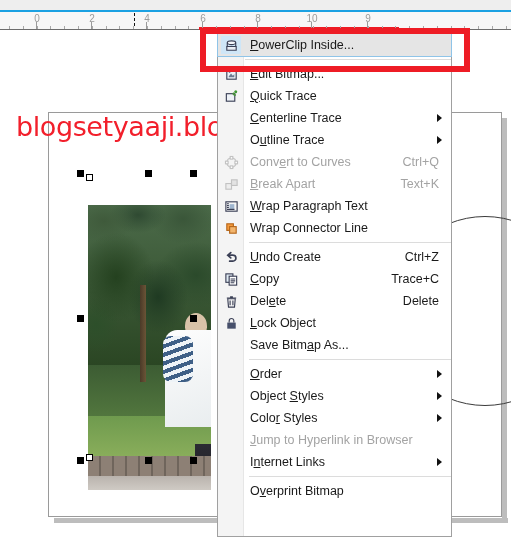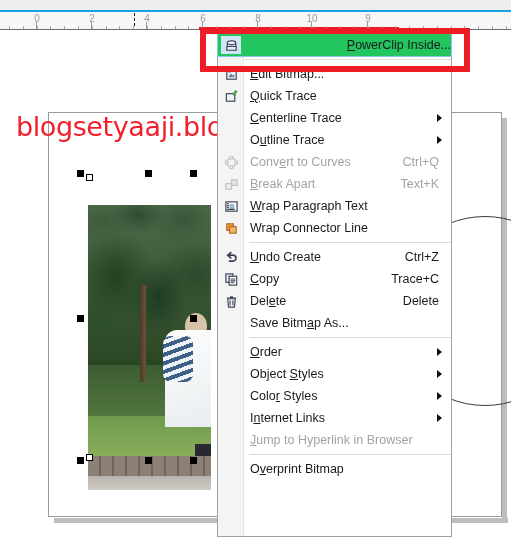--- a/index.html
+++ b/index.html
@@ -77,21 +77,21 @@
           border-right:1px solid #e6e6e6;box-sizing:border-box;}
   .mitem{position:relative;height:22px;display:flex;align-items:center;
          font-size:12.5px;color:#1a1a1a;cursor:default;}
   .mitem .ico{position:absolute;left:3px;top:2px;width:20px;height:18px;
               display:flex;align-items:center;justify-content:center;}
   .mitem .lbl{margin-left:32px;white-space:nowrap;}
   .mitem .accel{position:absolute;right:12px;font-size:12.5px;color:#1a1a1a;}
   .mitem .arrow{position:absolute;right:9px;width:0;height:0;
                 border-left:5px solid #111;border-top:4px solid transparent;border-bottom:4px solid transparent;}
   .mitem.disabled .lbl,.mitem.disabled .accel{color:#a3a3a3;}
-  .mitem.sel{background:#22c55e;outline:1px solid #8fc4e8;justify-content:flex-end;}
+  .mitem.sel{background:#e5e5e5;outline:1px solid #8fc4e8;}
   .mitem.sel .ico{background:#cfe6f7;}
   .msep{height:1px;background:#dcdcdc;margin:3px 0 3px 31px;}
   .msep.full{margin-left:27px;}
   
   .redbox{position:absolute;left:200px;top:28px;width:270px;height:44px;
           border:6px solid #ee1c25;box-sizing:border-box;z-index:60;pointer-events:none;}
   svg{display:block;}
 </style>
 </head>
 <body>
@@ -303,42 +303,51 @@
           <svg width="15" height="15" viewBox="0 0 16 16" fill="none" stroke="#3a3f55" stroke-width="1.2">
             <path d="M4 5h8l-0.8 9H4.8z"></path>
             <path d="M3 4.2h10M6.5 3h3"></path>
             <path d="M6.5 7v5M9.5 7v5"></path>
           </svg>
         </span>
         <span class="lbl">Del<u>e</u>te</span>
         <span class="accel">Delete</span>
       </div>
       <div class="mitem">
+        <span class="ico">
+          <svg width="15" height="15" viewBox="0 0 16 16" fill="none" stroke="#3a3f55" stroke-width="1.2">
+            <rect x="3.5" y="7" width="9" height="6.5" fill="#47506b" stroke="none"></rect>
+            <path d="M5.5 7V5.2a2.5 2.5 0 0 1 5 0V7"></path>
+          </svg>
+        </span>
+        <span class="lbl"><u>L</u>ock Object</span>
+      </div>
+      <div class="mitem">
         <span class="lbl">Save Bitm<u>a</u>p As...</span>
       </div>
       <div class="msep"></div>
       <div class="mitem">
         <span class="lbl"><u>O</u>rder</span>
         <span class="arrow"></span>
       </div>
       <div class="mitem">
         <span class="lbl">Object <u>S</u>tyles</span>
         <span class="arrow"></span>
       </div>
       <div class="mitem">
         <span class="lbl">Colo<u>r</u> Styles</span>
-        <span class="arrow"></span>
-      </div>
-      <div class="mitem">
-        <span class="lbl">I<u>n</u>ternet Links</span>
         <span class="arrow"></span>
       </div>
       <div class="mitem disabled">
         <span class="lbl"><u>J</u>ump to Hyperlink in Browser</span>
       </div>
+      <div class="mitem">
+        <span class="lbl">I<u>n</u>ternet Links</span>
+        <span class="arrow"></span>
+      </div>
       <div class="msep"></div>
       <div class="mitem">
         <span class="lbl">O<u>v</u>erprint Bitmap</span>
       </div>
     </div>
 
   <div class="redbox"></div>
 
 </div>
 

